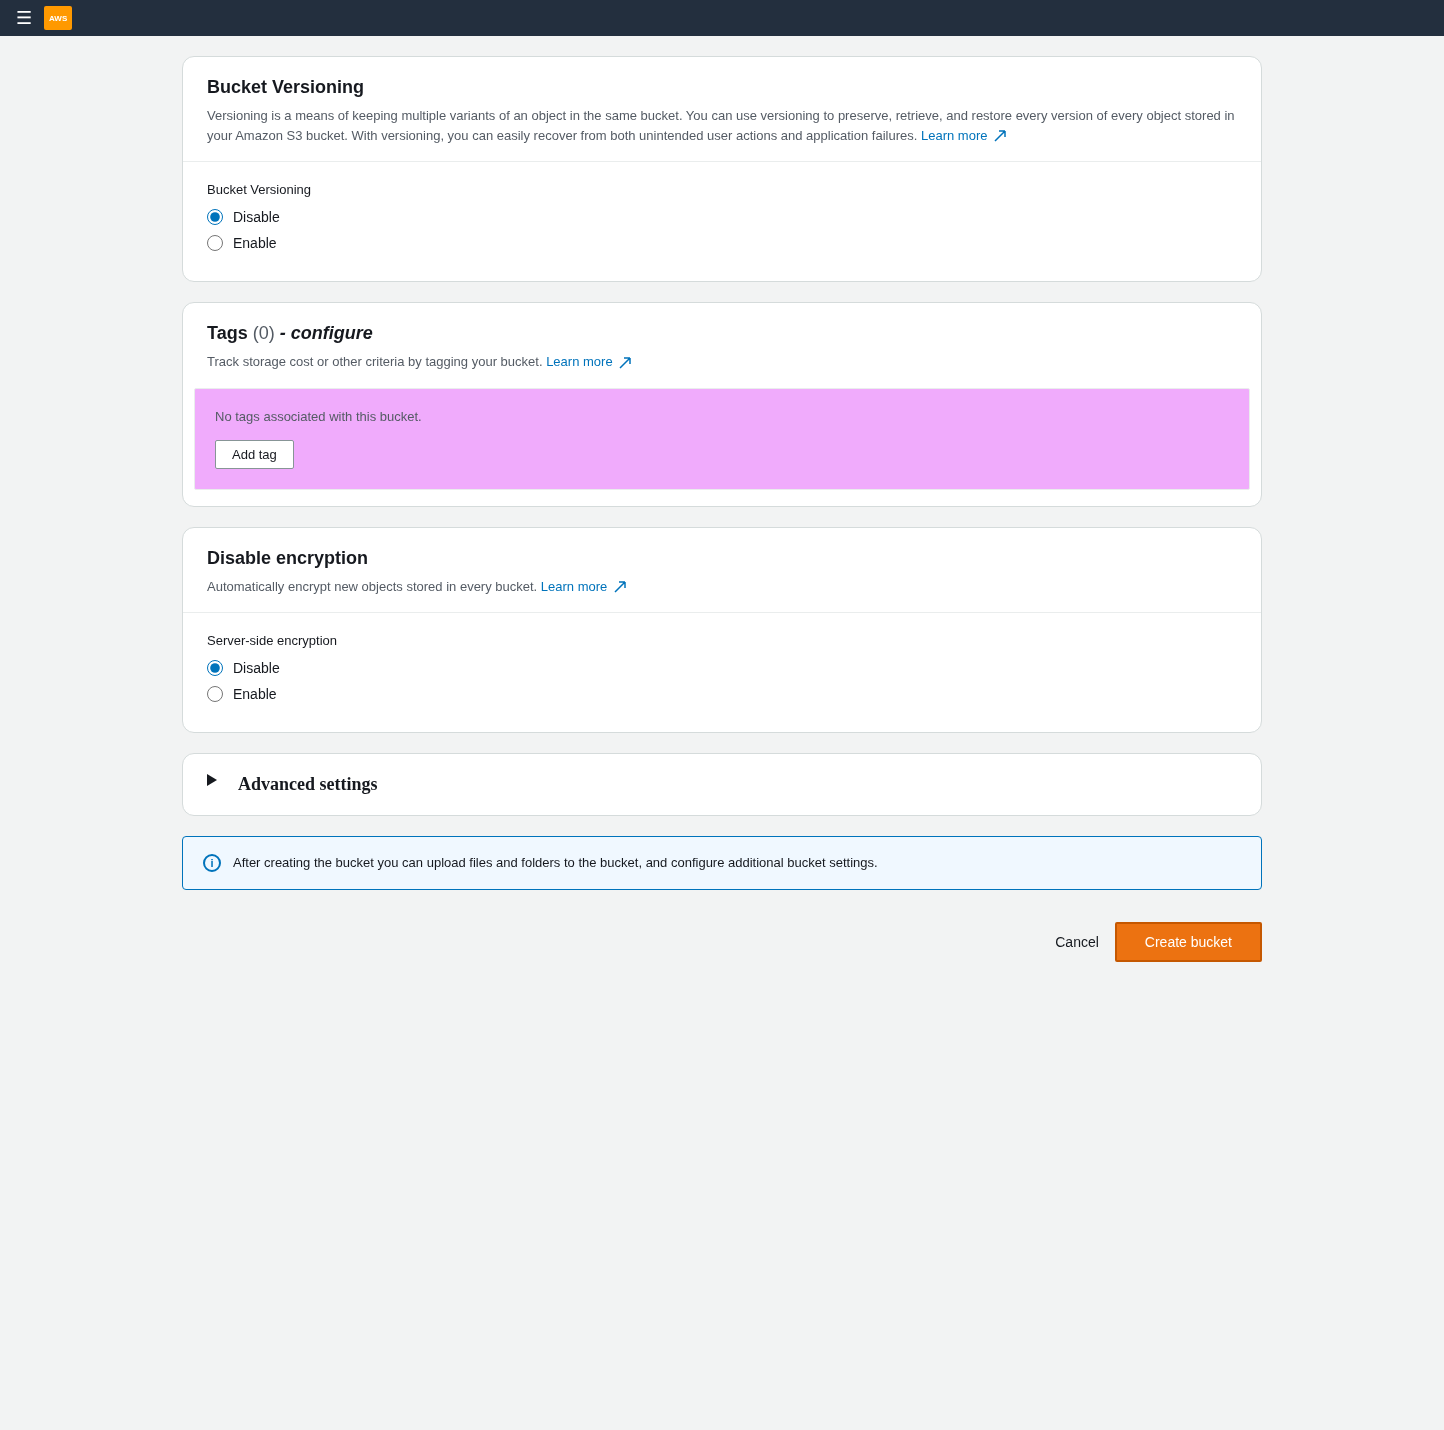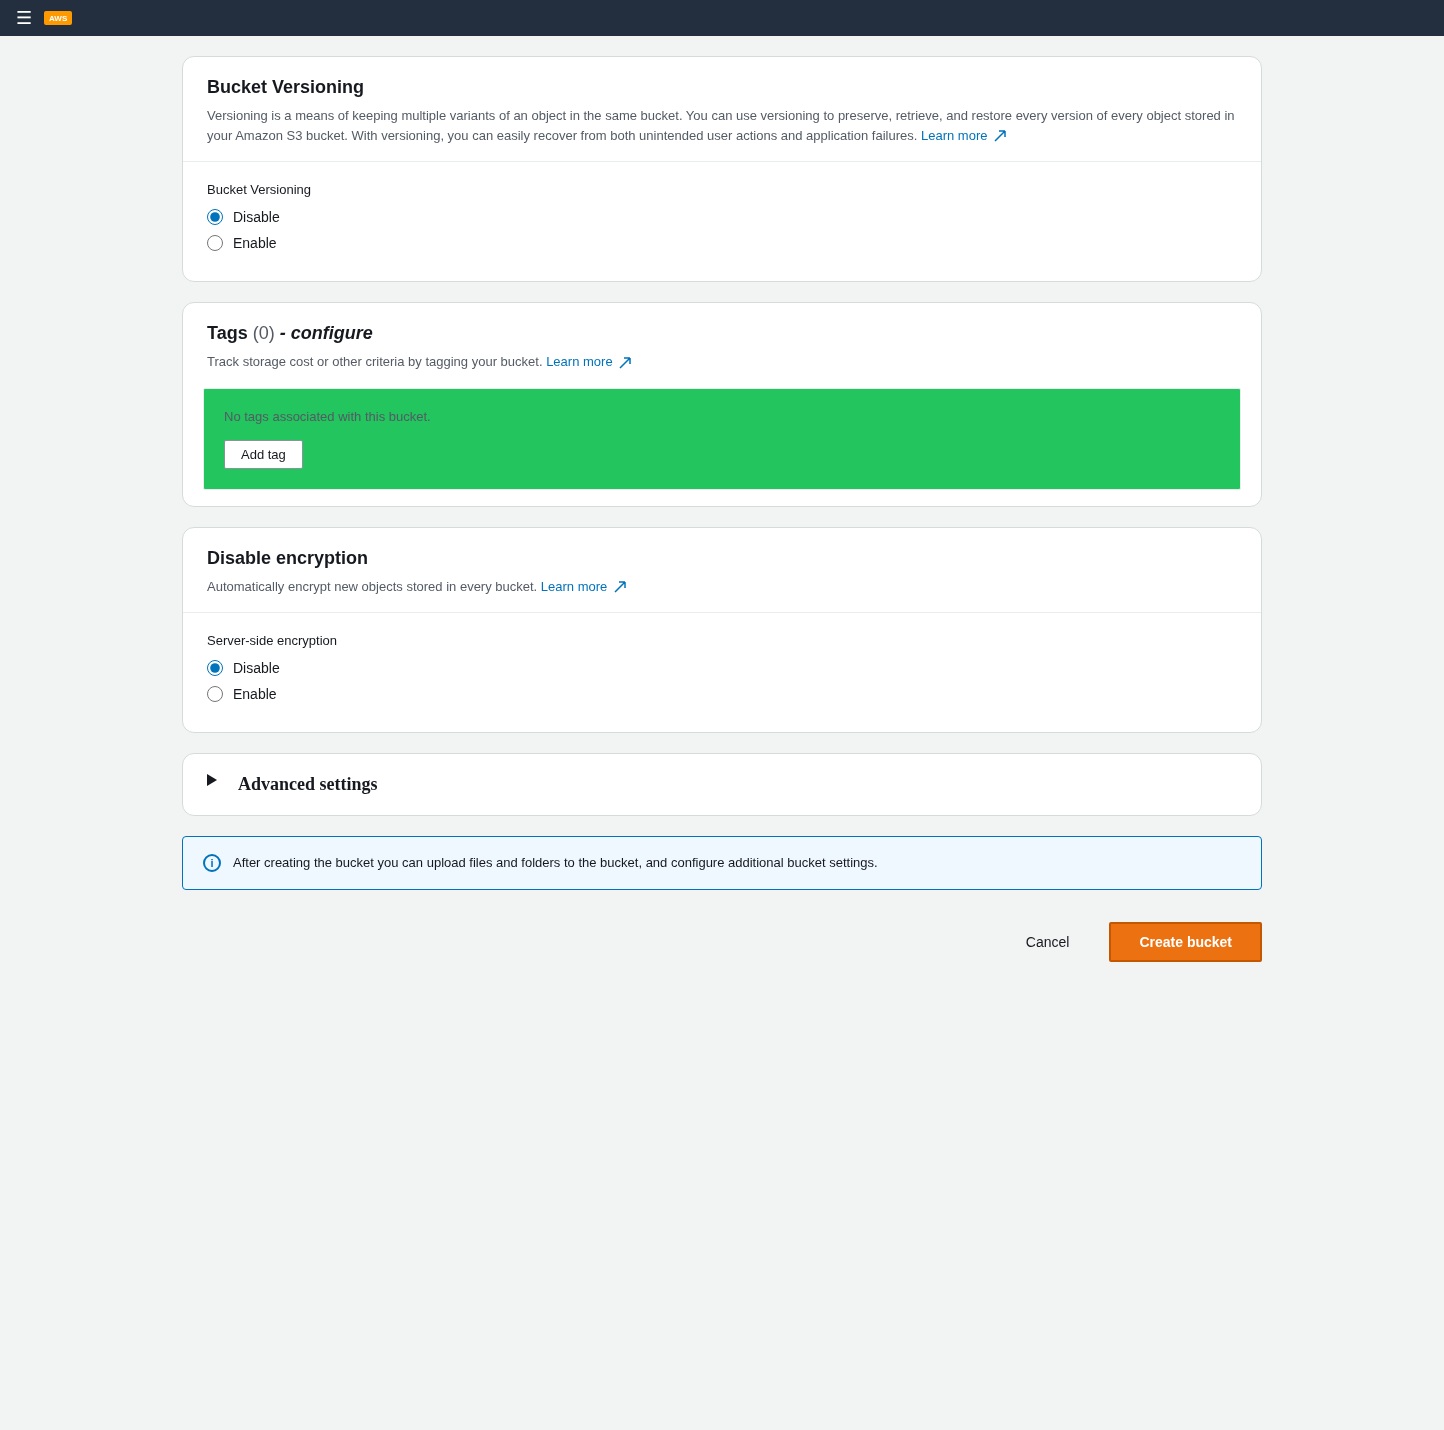--- a/index.html
+++ b/index.html
@@ -17,21 +17,21 @@
       padding: 0 16px;
       gap: 12px;
     }
     .menu-icon {
       color: #fff;
       font-size: 18px;
       cursor: pointer;
     }
     .aws-logo {
       width: 28px;
-      height: 14px;
+      height: 24px;
       background: #ff9900;
       border-radius: 2px;
       display: flex;
       align-items: center;
       justify-content: center;
       color: #fff;
       font-size: 8px;
       font-weight: bold;
     }
     .main-content {
@@ -95,23 +95,23 @@
       cursor: pointer;
     }
     .radio-label {
       font-size: 14px;
       color: #16191f;
     }
     .tags-section .section-header {
       border-bottom: none;
     }
     .tags-empty-area {
-      background: #22c55e;
+      background: #f0abfc;
       border: 1px solid #eaeded;
-      margin: 0 20px;
+      margin: 0 11px;
       padding: 20px;
       border-radius: 2px;
       margin-bottom: 16px;
     }
     .tags-empty-text {
       font-size: 13px;
       color: #545b64;
       margin-bottom: 16px;
     }
     .add-tag-btn {
@@ -169,37 +169,37 @@
     }
     .info-text {
       font-size: 13px;
       color: #16191f;
       line-height: 1.5;
     }
     .footer-actions {
       display: flex;
       justify-content: flex-end;
       align-items: center;
-      gap: 24px;
+      gap: 0;
       padding: 8px 0;
     }
     .cancel-btn {
       background: none;
       border: none;
       color: #16191f;
       font-size: 14px;
       cursor: pointer;
       padding: 8px 16px;
     }
     .create-bucket-btn {
       background: #ec7211;
       border: 2px solid #c55700;
       color: #fff;
       font-size: 14px;
-      font-weight: 700;
+      font-weight: 400;
       padding: 10px 28px;
       cursor: pointer;
       border-radius: 2px;
       min-width: 140px;
     }
   </style>
 </head>
 <body>
 
 <div class="top-bar">

